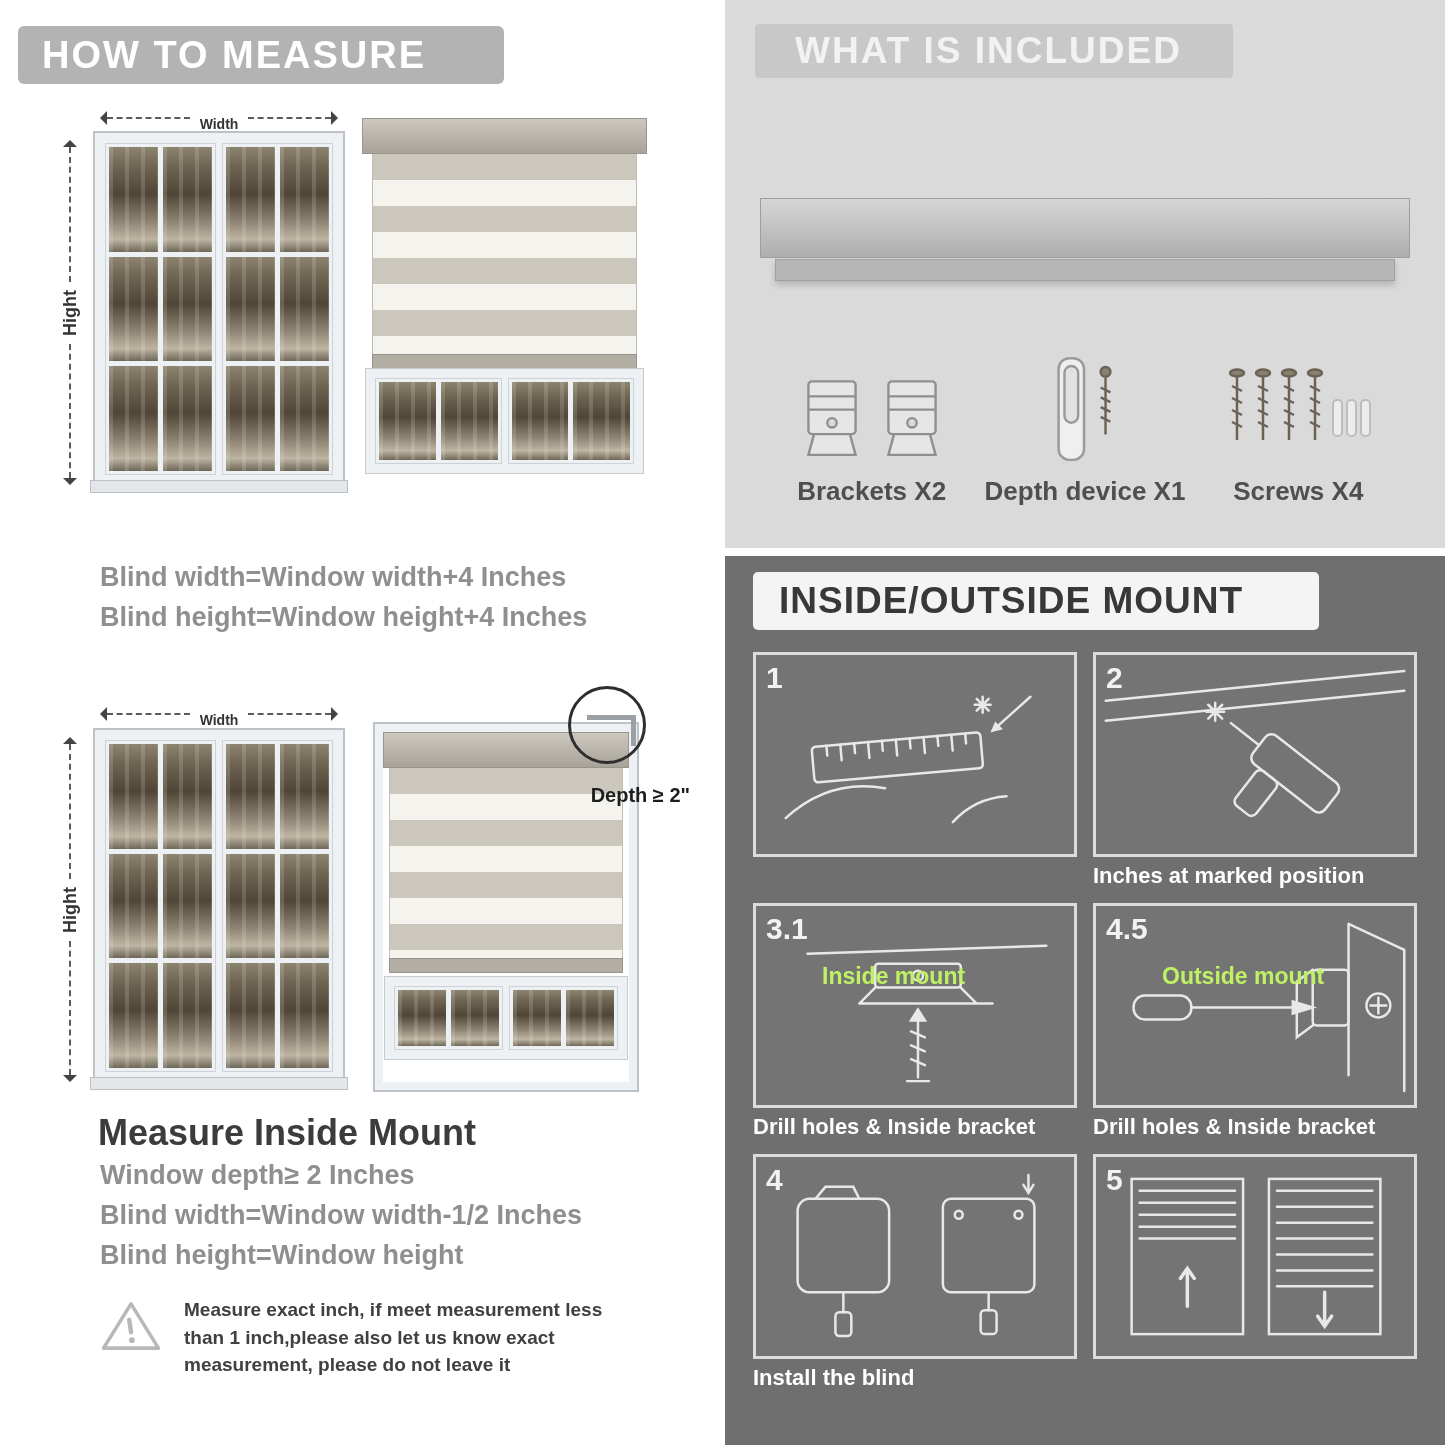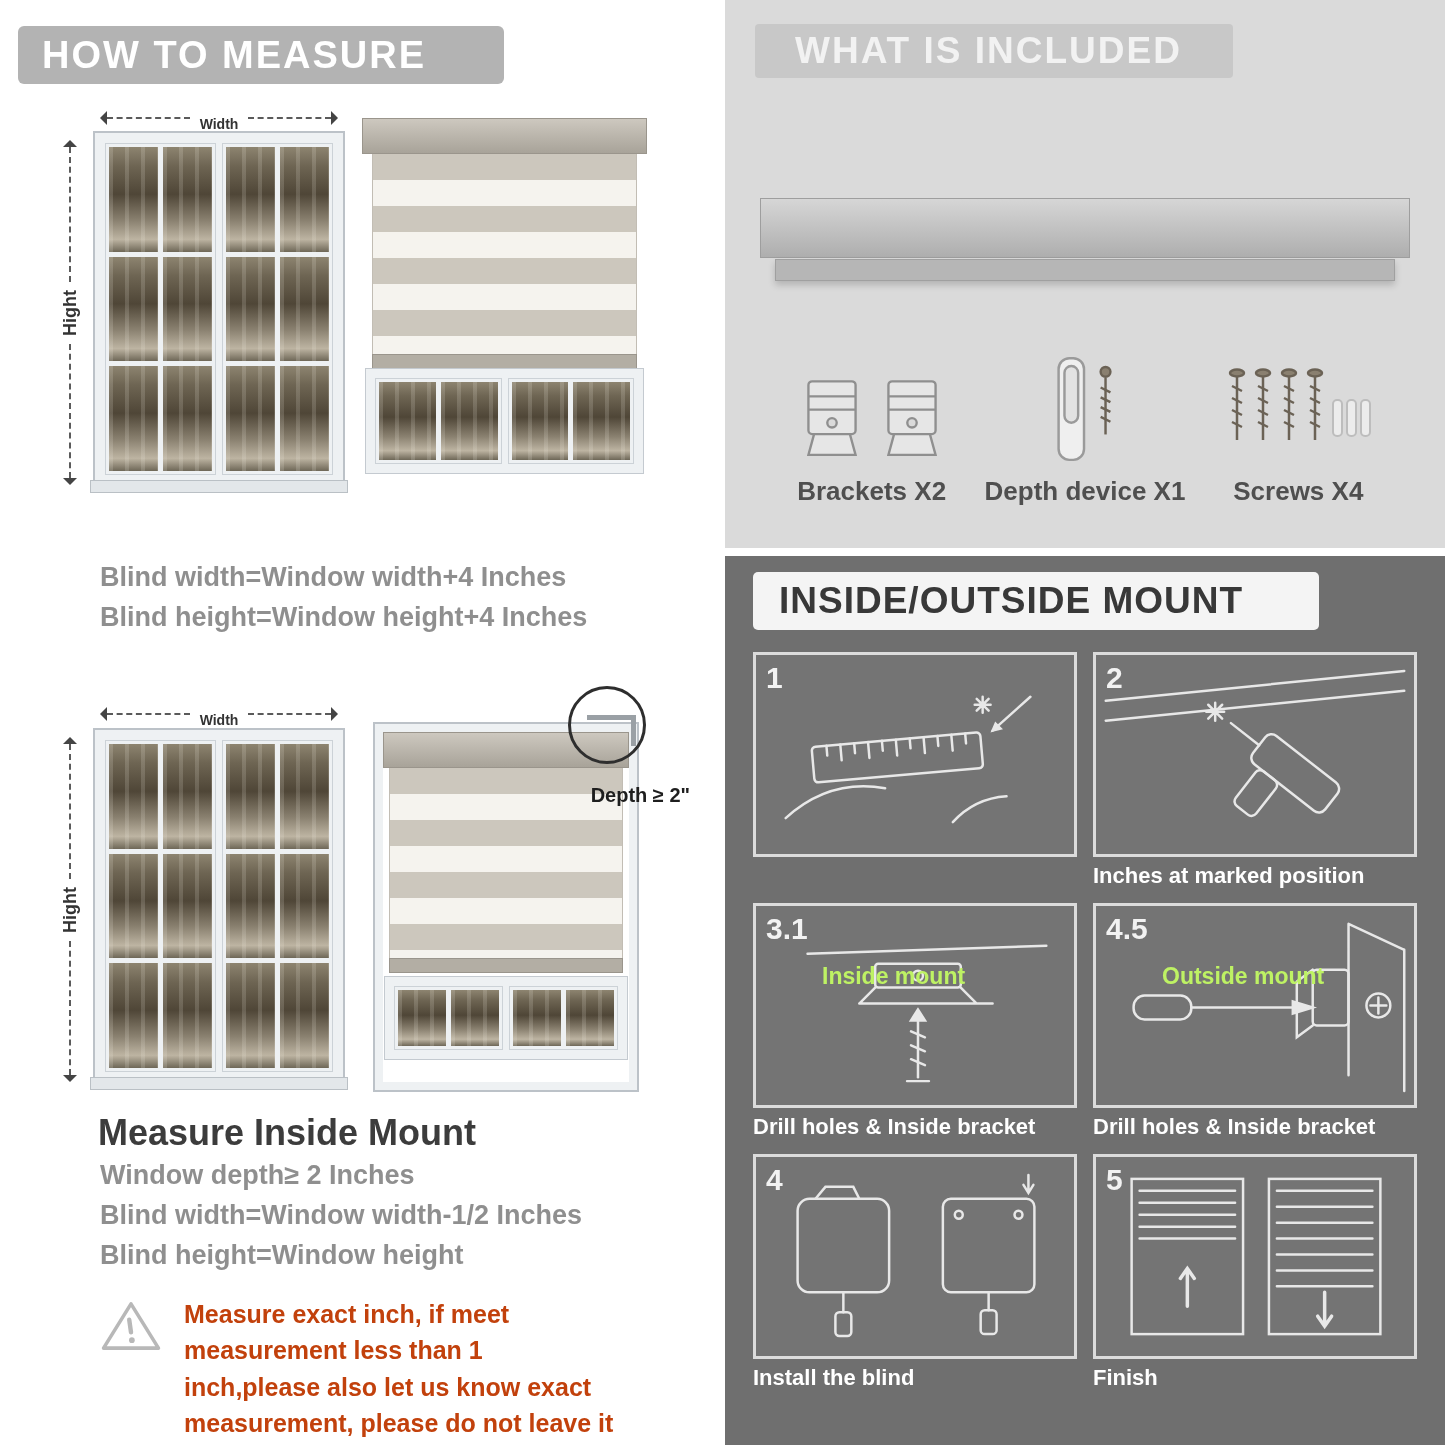--- a/index.html
+++ b/index.html
@@ -57,21 +57,21 @@
 
   .depth-circle{position:absolute;width:78px;height:78px;border:3px solid #2e2e2e;border-radius:50%;background:transparent;}
   .depth-circle::before{content:"";position:absolute;left:16px;top:26px;width:44px;height:26px;
     border-top:5px solid #9aa0a5;border-right:5px solid #9aa0a5;}
   .depth-label{position:absolute;font-size:20px;font-weight:bold;color:#1e1e1e;}
 
   .mtitle{position:absolute;font-size:36px;font-weight:bold;color:#3c3c3c;}
   .spec{position:absolute;font-size:27px;font-weight:bold;color:#8f8f8f;}
 
   .note-wrap{position:absolute;left:100px;top:1296px;width:540px;display:flex;gap:22px;}
-  .note-text{font-size:25px;font-weight:bold;color:#c2410c;line-height:1.45;width:440px;}
+  .note-text{font-size:19px;font-weight:bold;color:#404040;line-height:1.45;width:440px;}
 
   
   .included{position:absolute;left:725px;top:0;width:720px;height:548px;background:#dadada;}
   .inc-header{position:absolute;left:30px;top:24px;width:478px;height:54px;background:#c8c8c8;border-radius:4px;
     color:#f2f2f2;font-size:37px;font-weight:bold;letter-spacing:2px;display:flex;align-items:center;padding-left:40px;}
   .inc-product{position:absolute;left:0;top:138px;width:100%;text-align:center;
     font-size:30px;font-weight:bold;color:#4f4f4f;}
   .headrail{position:absolute;left:35px;top:198px;width:650px;height:60px;
     background:linear-gradient(180deg,#d6d6d6,#aeaeae);border:1px solid #9e9e9e;}
   .headrail-lip{position:absolute;left:50px;top:259px;width:620px;height:22px;background:#b6b6b6;
@@ -430,19 +430,18 @@
             <g stroke="#e8e8e8" stroke-width="2.5" fill="none" stroke-linecap="round">
               <rect x="34" y="22" width="112" height="156"></rect>
               <path d="M42 34 h96 M42 46 h96 M42 58 h96 M42 70 h96 M42 82 h96"></path>
               <path d="M90 150 V 112 M83 122 l7 -10 7 10" stroke-width="3.5"></path>
               <rect x="172" y="22" width="112" height="156"></rect>
               <path d="M180 34 h96 M180 50 h96 M180 66 h96 M180 82 h96 M180 98 h96 M180 114 h96 M180 130 h96"></path>
               <path d="M228 136 v34 M221 160 l7 10 7 -10" stroke-width="3.5"></path>
             </g>
           </svg>
         </div>
-        <div class="step-caption" data-interactable="false">Finish</div>
       </div>
 
     </div>
   </div>
 
 </div>
 
 </body></html>

